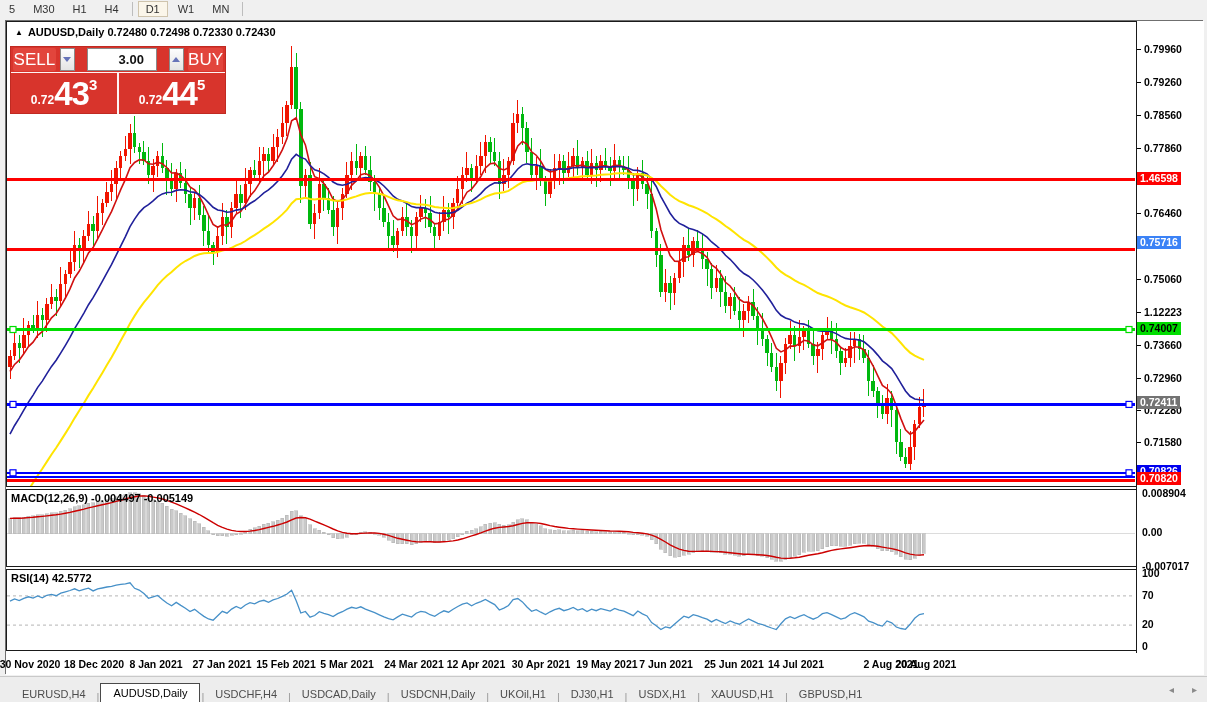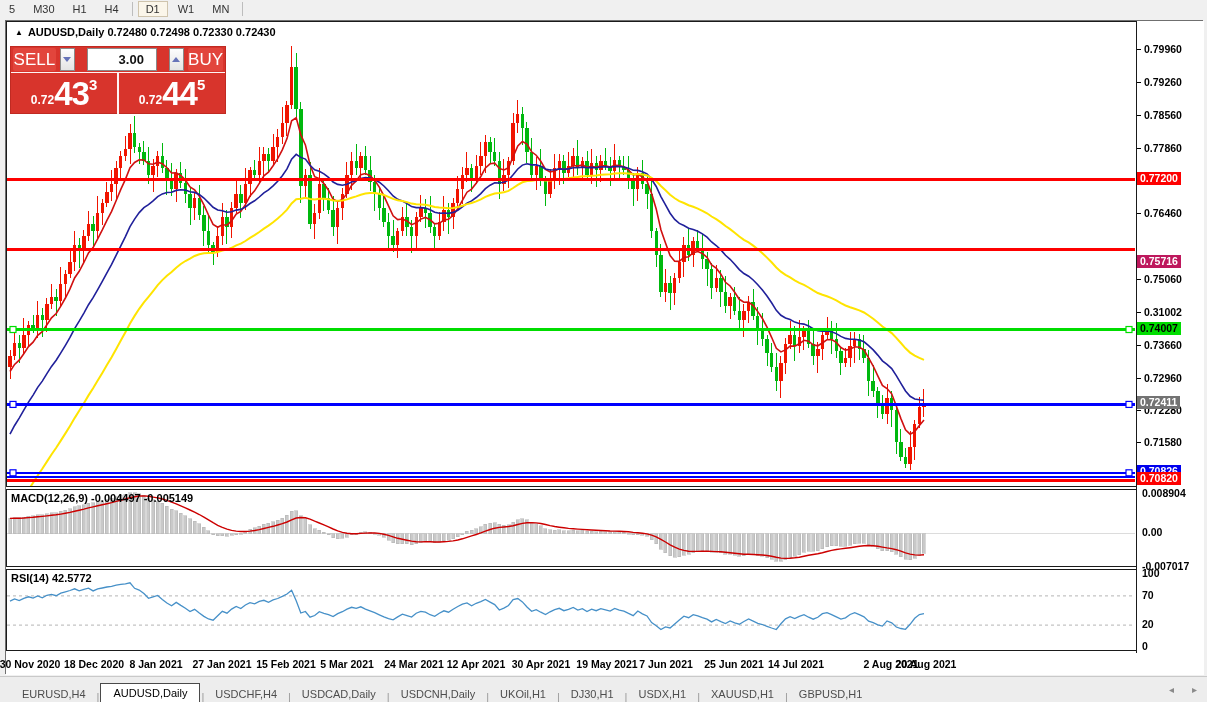--- a/index.html
+++ b/index.html
@@ -763,31 +763,31 @@
       <div class="ticklabel" style="top: 55.007px;">0.79260</div>
       <div class="tickmark" style="top: 93.857px;"></div>
       <div class="ticklabel" style="top: 87.857px;">0.78560</div>
       <div class="tickmark" style="top: 126.707px;"></div>
       <div class="ticklabel" style="top: 120.707px;">0.77860</div>
       <div class="tickmark" style="top: 192.407px;"></div>
       <div class="ticklabel" style="top: 186.407px;">0.76460</div>
       <div class="tickmark" style="top: 258.107px;"></div>
       <div class="ticklabel" style="top: 252.107px;">0.75060</div>
       <div class="tickmark" style="top: 290.957px;"></div>
-      <div class="ticklabel" style="top: 284.957px;">0.31002</div>
+      <div class="ticklabel" style="top: 284.957px;">1.12223</div>
       <div class="tickmark" style="top: 323.807px;"></div>
       <div class="ticklabel" style="top: 317.807px;">0.73660</div>
       <div class="tickmark" style="top: 356.657px;"></div>
       <div class="ticklabel" style="top: 350.657px;">0.72960</div>
       <div class="tickmark" style="top: 388.568px;"></div>
       <div class="ticklabel" style="top: 382.568px;">0.72280</div>
       <div class="tickmark" style="top: 421.418px;"></div>
       <div class="ticklabel" style="top: 415.418px;">0.71580</div>
-      <div class="badge" style="top: 150.68px; background: rgb(254, 0, 0); color: rgb(255, 255, 255);">0.77200</div>
-      <div class="badge" style="top: 234px; background: #be185d; color: rgb(255, 255, 255);">0.75716</div>
+      <div class="badge" style="top: 150.68px; background: rgb(254, 0, 0); color: rgb(255, 255, 255);">1.46598</div>
+      <div class="badge" style="top: 215px; background: #3b82f6; color: rgb(255, 255, 255);">0.75716</div>
       <div class="badge" style="top: 300.522px; background: rgb(0, 221, 0); color: rgb(0, 0, 0);">0.74007</div>
       <div class="badge" style="top: 375.42px; background: #737373; color: rgb(255, 255, 255);">0.72411</div>
       <div class="badge" style="top: 443.802px; background: rgb(0, 0, 238); color: rgb(255, 255, 255);">0.70826</div>
       <div class="badge" style="top: 451.084px; background: rgb(254, 0, 0); color: rgb(255, 255, 255);">0.70820</div>
       <div class="scale-label" style="top: 466px;">0.008904</div>
       <div class="scale-label" style="top: 505px;">0.00</div>
       <div class="scale-label" style="top: 539px;">-0.007017</div>
       <div class="scale-label" style="top: 546px;">100</div>
       <div class="scale-label" style="top: 567.9px;">70</div>
       <div class="scale-label" style="top: 597.1px;">20</div>

